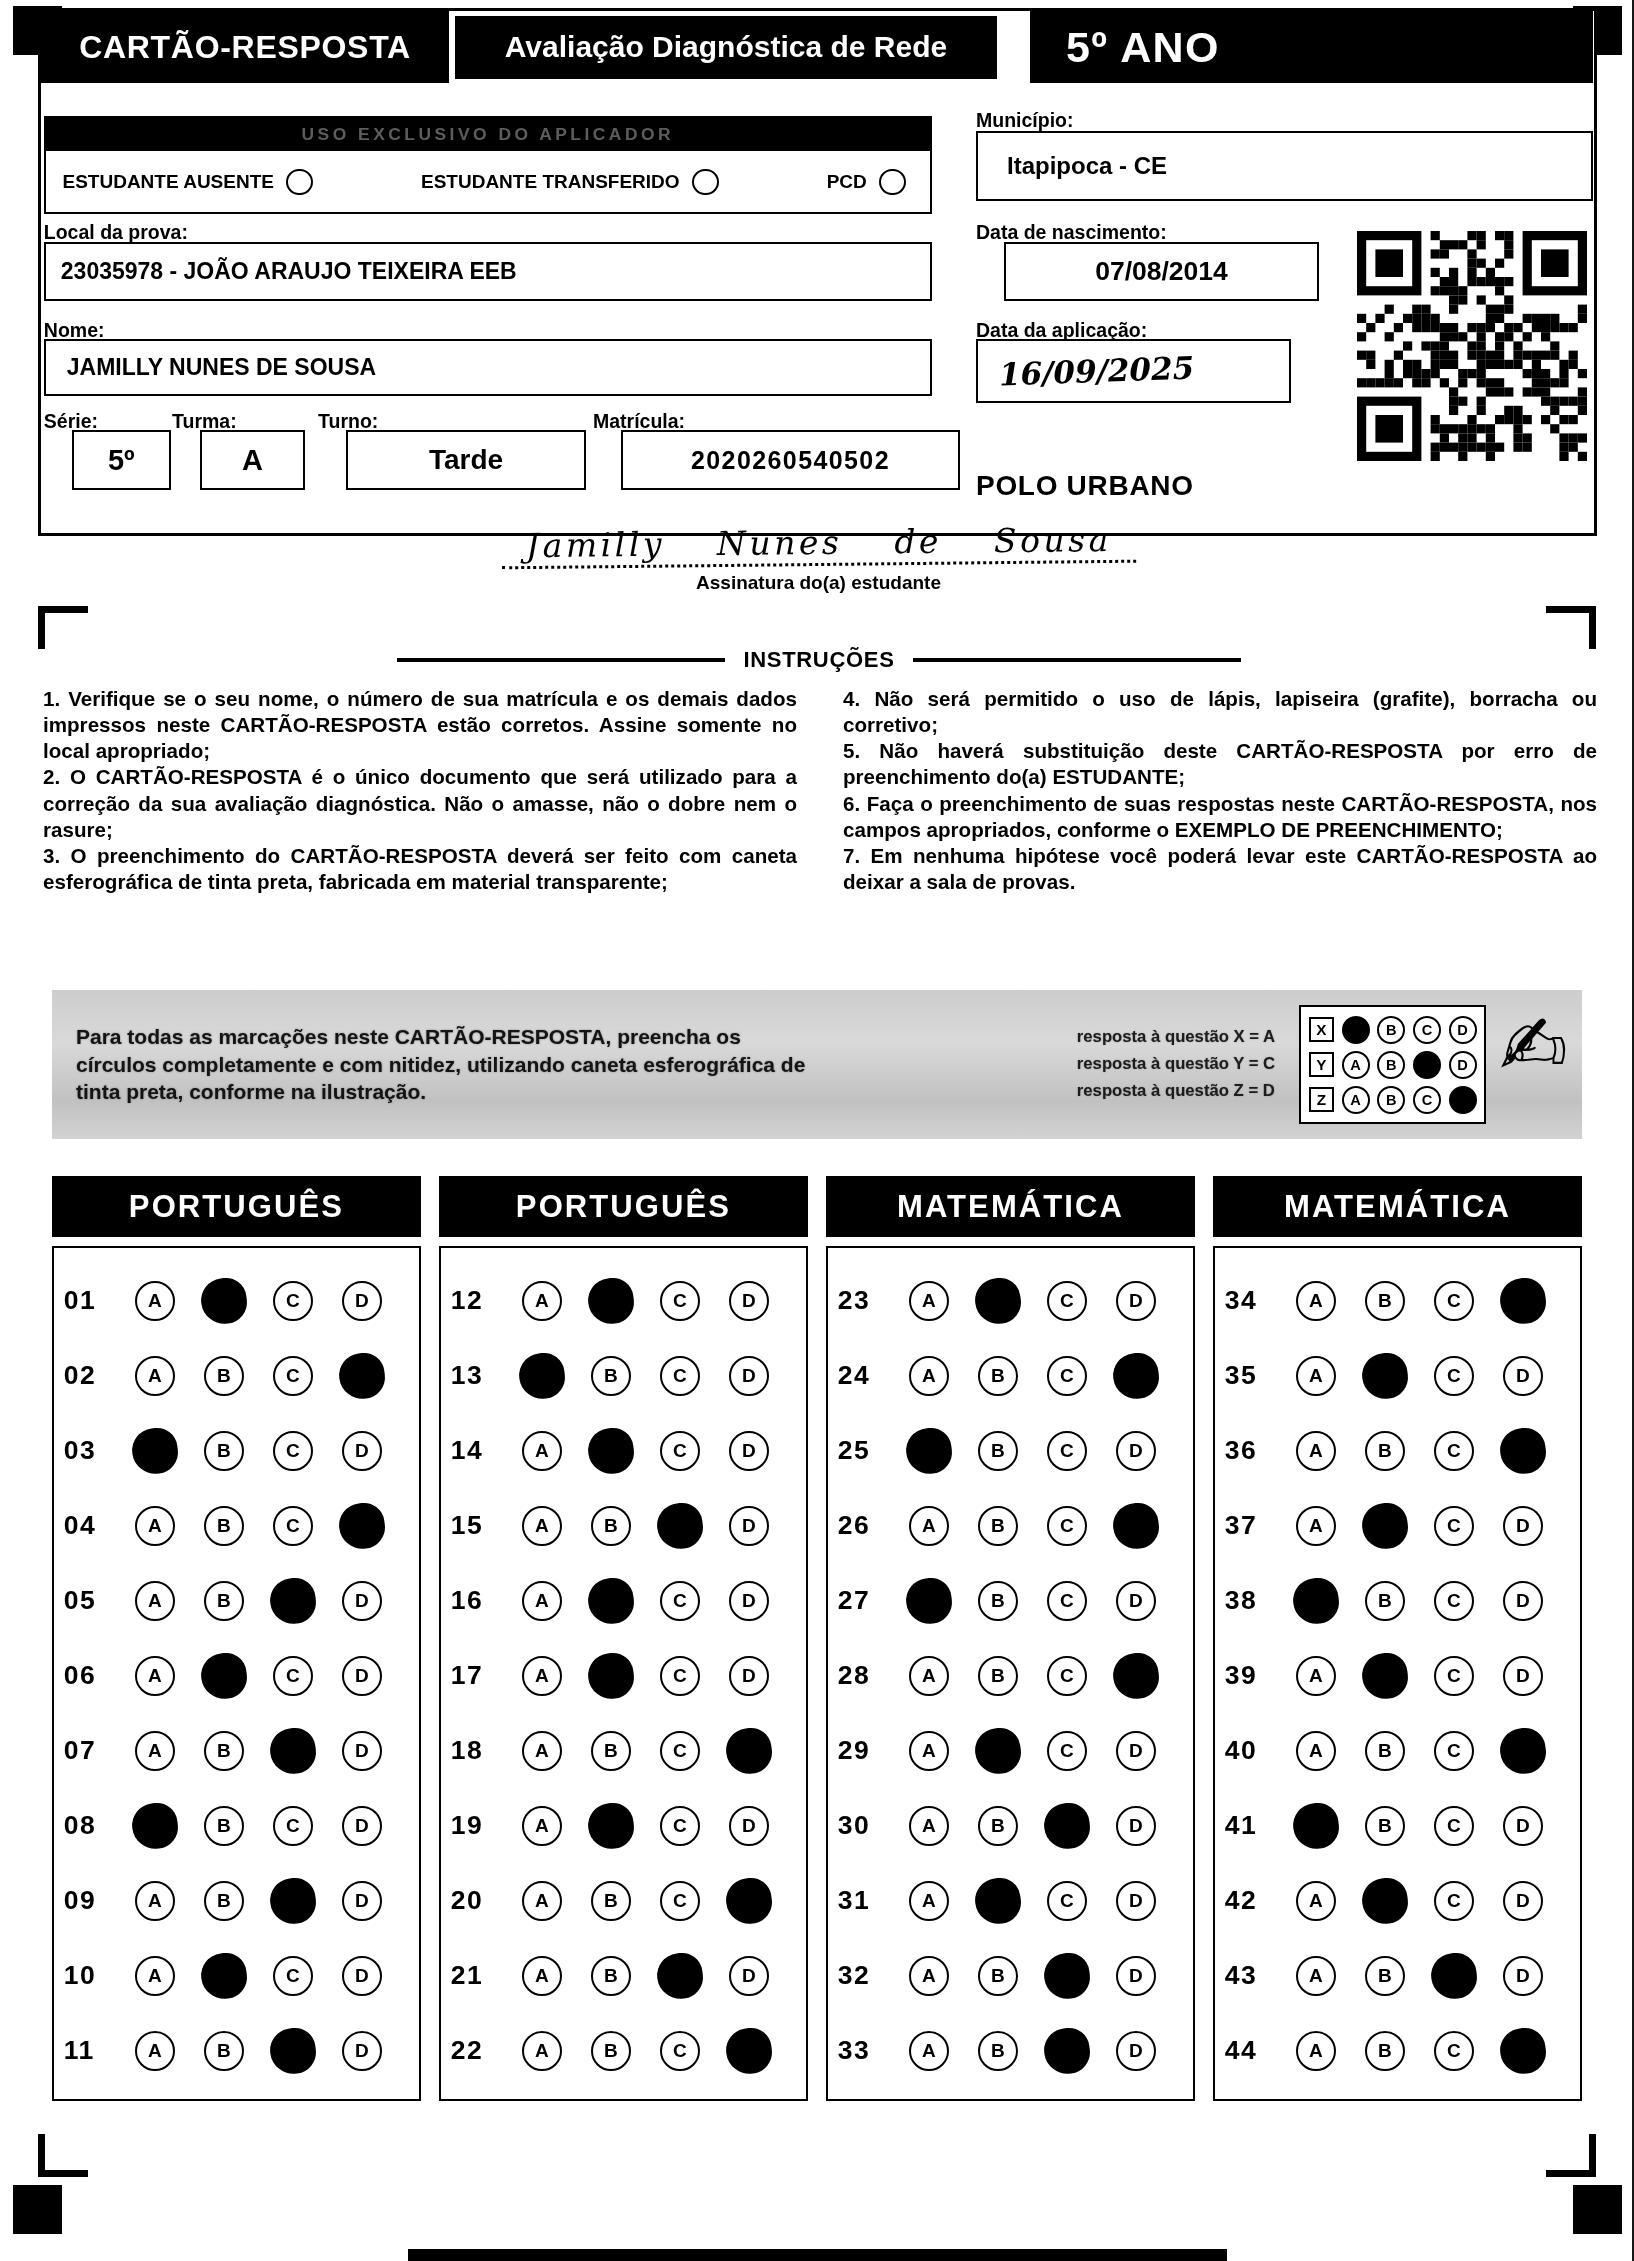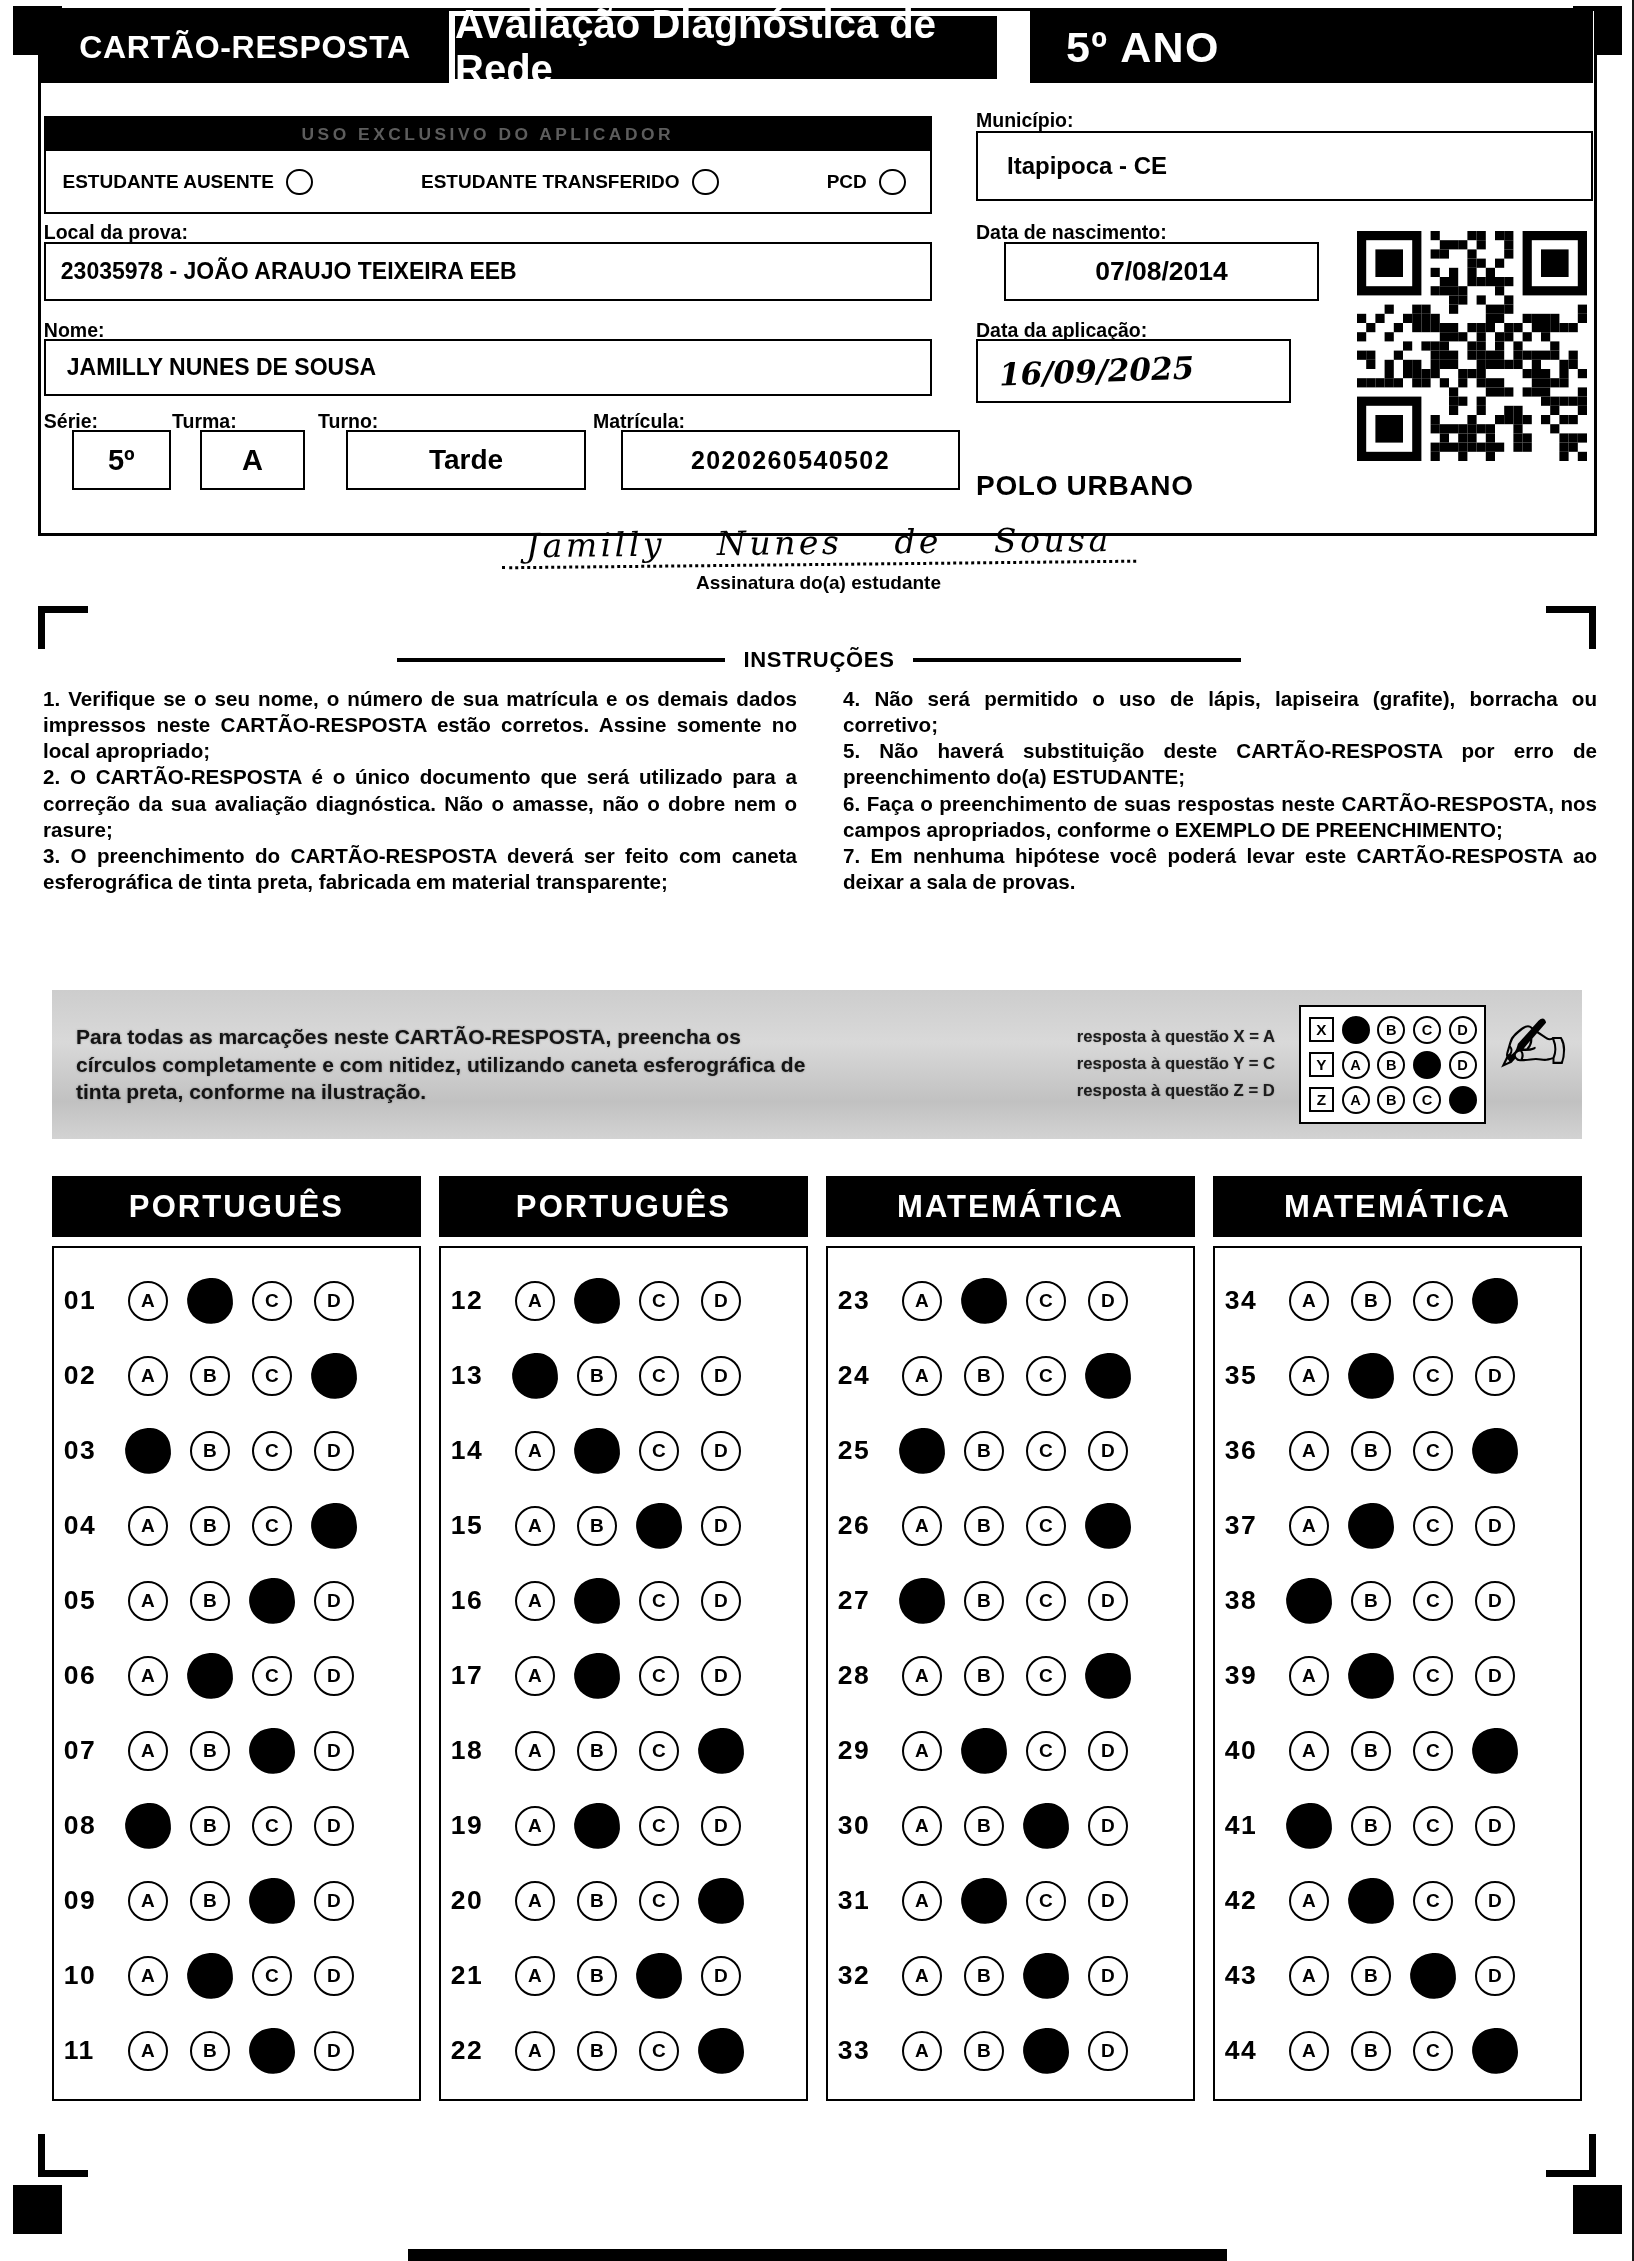--- a/index.html
+++ b/index.html
@@ -5,21 +5,21 @@
   * { margin:0; padding:0; box-sizing:border-box; }
   html, body { background:#e8e8e8; }
   body { font-family:"Liberation Sans","DejaVu Sans",sans-serif; color:#000; }
   .page { position:relative; width:1634px; height:2261px; background:#fff; overflow:hidden; border-right:2.8px solid #161616; }
 
   .sq { position:absolute; width:49px; height:49px; background:#000; }
 
   .main-box { position:absolute; left:38px; top:8.4px; width:1559px; height:528px; border:3.5px solid #000; background:#fff; }
   .hdr { position:absolute; background:#000; color:#fff; font-weight:bold; display:flex; align-items:center; }
   .hdr1 { left:0; top:0; width:408px; height:72px; font-size:32px; justify-content:center; letter-spacing:0.7px;text-align:right; }
-  .hdr2 { left:414px; top:4.2px; width:542px; height:63px; font-size:40px; justify-content:center; }
+  .hdr2 { left:414px; top:4.2px; width:542px; height:63px; font-size:30px; justify-content:center; }
   .hdr3 { left:989px; top:0; width:563px; height:72px; font-size:43px; padding-left:36px; letter-spacing:1.4px; }
 
   .app-box { position:absolute; left:2.8px; top:105px; width:888px; height:98px; border:2.8px solid #000; display:flex; flex-direction:column; background:#fff; }
   .app-bar { height:33px; background:#000; color:#5d5d5d; font-weight:bold; font-size:17.4px; letter-spacing:3.5px; display:flex; align-items:center; justify-content:center; }
   .app-opts { flex:1; display:flex; align-items:center; padding:0 24px 0 16.7px; justify-content:space-between; }
   .chk-item { display:flex; align-items:center; gap:12.5px; }
   .chk-label { font-weight:bold; font-size:19px; }
   .chk-circle { width:26.5px; height:26.5px; border:2.8px solid #000; border-radius:50%; background:#fff; }
 
   .lbl { position:absolute; font-weight:bold; font-size:19.5px; white-space:nowrap; }
@@ -55,21 +55,21 @@
   .ex-grid { border:2.8px solid #000; background:#fff; padding:4.9px 6.3px; flex:0 0 auto; }
   .ex-row { display:flex; align-items:center; gap:7.7px; padding:3.5px 1.4px; }
   .ex-label { width:25px; height:25px; border:2.1px solid #000; display:flex; align-items:center; justify-content:center; font-weight:bold; font-size:15.3px; background:#fff; }
   .ex-bubble { width:28px; height:28px; border:2.1px solid #000; border-radius:50%; display:flex; align-items:center; justify-content:center; font-weight:bold; font-size:14.6px; background:#fff; }
   .ex-bubble.filled { background:#000; }
   .hand { font-size:82px; line-height:1; margin-left:-11px; transform:translateY(-19.5px); flex:0 0 auto; }
 
   .answers { position:absolute; left:52px; top:1176px; width:1530px; display:grid; grid-template-columns:repeat(4,1fr); column-gap:18px; }
   .col-header { background:#000; color:#fff; font-weight:bold; font-size:31px; text-align:center; height:61px; line-height:61px; letter-spacing:2.1px; }
   .col-box { margin-top:9px; border:2.8px solid #000; padding:15.3px 0 11px 9.8px; background:#fff; }
-  .q-row { display:flex; align-items:center; height:75px; gap:22px; }
+  .q-row { display:flex; align-items:center; height:75px; gap:29px; }
   .q-num { width:42px; font-weight:bold; font-size:26.5px; letter-spacing:1.4px; flex:0 0 auto; }
   .bubble { width:40px; height:40px; border:2.8px solid #000; border-radius:50%; display:flex; align-items:center; justify-content:center; font-weight:bold; font-size:19px; background:#fff; flex:0 0 auto; }
   .bubble.filled { background:#000; border-color:#000; border-radius:52% 48% 50% 55%; transform:scale(1.14) rotate(-7deg); }
 
   .bottom-bar { position:absolute; left:408px; top:2249px; width:819px; height:12px; background:#000; }
 </style>
 </head>
 <body>
 
 <div class="page">

